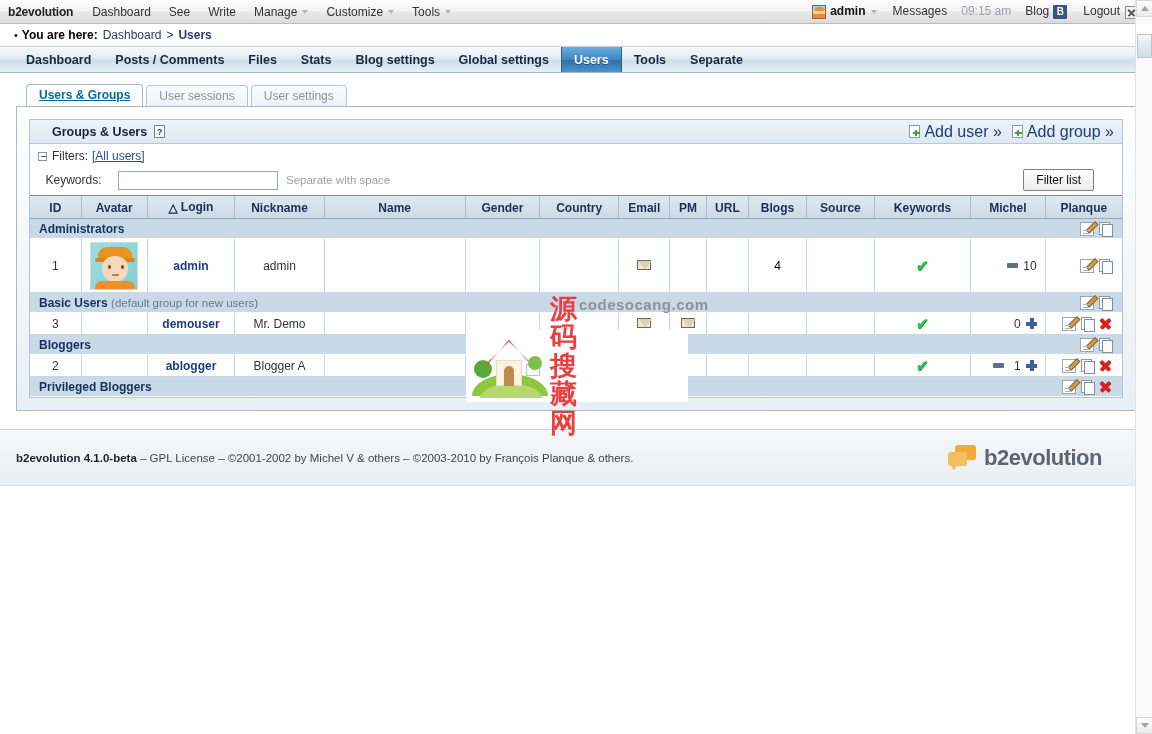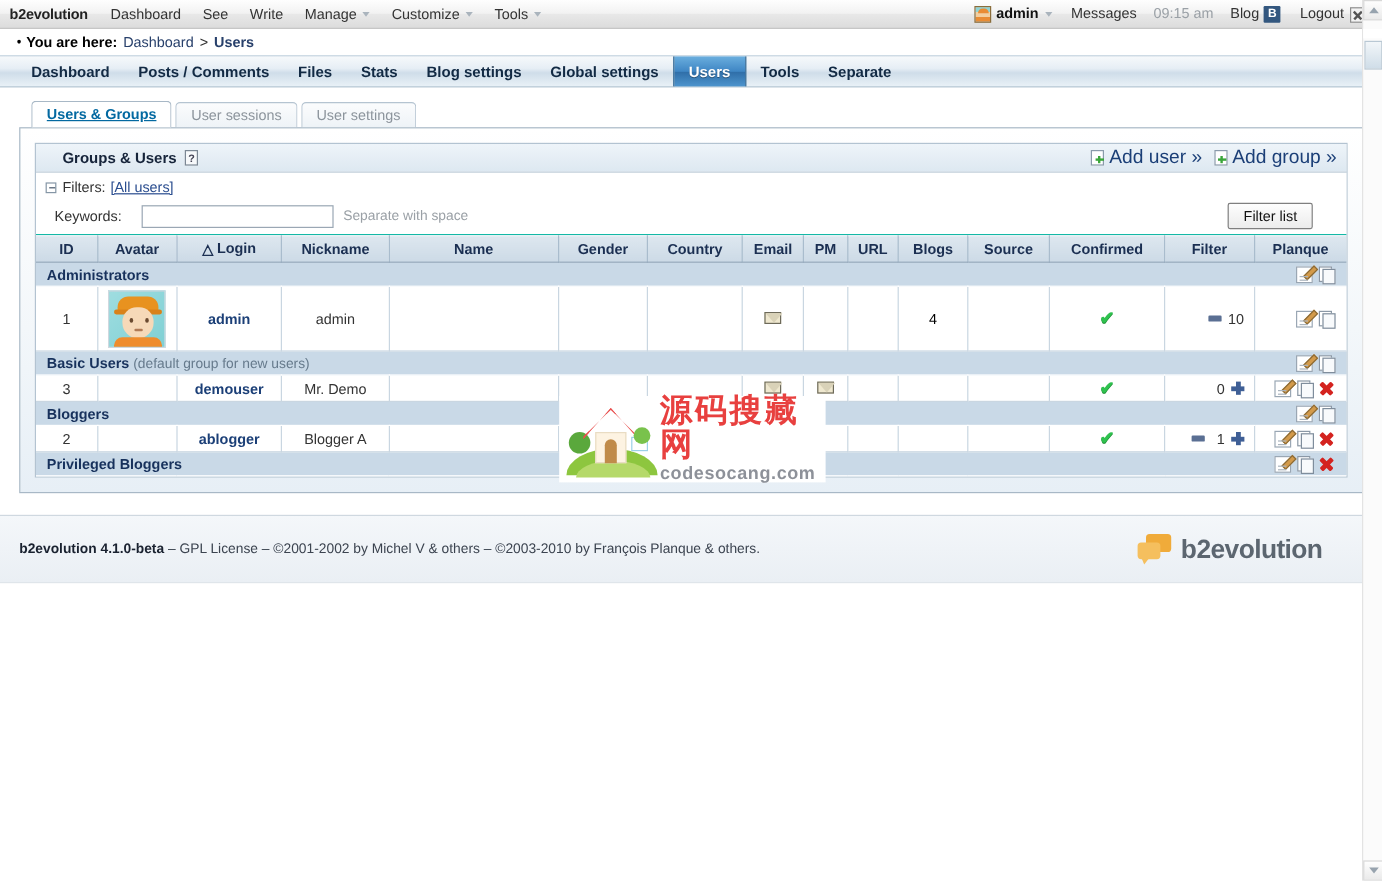--- a/index.html
+++ b/index.html
@@ -244,21 +244,21 @@
   .wm-hill{position:absolute;left:0;bottom:2px;width:76px;height:22px;background:#8dc63f;border-radius:50%/100% 100% 0 0;}
   .wm-hill2{position:absolute;left:8px;bottom:0;width:62px;height:14px;background:#b5d96a;border-radius:50%/100% 100% 0 0;}
   .wm-roof{position:absolute;left:14px;top:6px;width:46px;height:26px;border-top:5px solid #e8504f;
      border-left:5px solid #e8504f;transform:skewX(0deg);clip-path:polygon(0 100%,50% 0,100% 100%,100% 92%,50% 6%,0 92%);
      background:#e8504f;}
   .wm-house{position:absolute;left:24px;top:26px;width:26px;height:26px;background:#fdf3e2;border:1px solid #e9dcc3;}
   .wm-door{position:absolute;left:32px;top:32px;width:10px;height:20px;background:#c08b4a;border-radius:5px 5px 0 0;}
   .wm-tree{position:absolute;left:2px;top:26px;width:18px;height:18px;background:#5aa83c;border-radius:50%;}
   .wm-tree2{position:absolute;left:56px;top:22px;width:14px;height:14px;background:#79c24c;border-radius:50%;}
   .wm-sm{position:absolute;left:54px;top:30px;width:14px;height:12px;background:#fff;border:1px solid #9cd0e8;}
-  .wm-text { display:flex; flex-direction:column; justify-content:center; margin-left:2px;}
+  .wm-text { display:flex; flex-direction:row; justify-content:center; margin-left:2px;}
   .wm-cn { font-size:27px; font-weight:bold; color:#e8403f; letter-spacing:2px; line-height:1.05;
            font-family:"DejaVu Sans", sans-serif;}
   .wm-en { font-size:15px; color:#8d9199; letter-spacing:0.5px; margin-top:1px; font-weight:bold;}
 
   
   #vscroll {
     position:absolute; right:0; top:0; width:17px; height:734px;
     background:#fbfbfb; border-left:1px solid #e3e3e3; z-index:30;
   }
   #vscroll .arrow {
@@ -369,22 +369,22 @@
           </th>
           <th style="width:84px">Nickname</th>
           <th style="width:132px">Name</th>
           <th style="width:70px">Gender</th>
           <th style="width:74px">Country</th>
           <th style="width:48px">Email</th>
           <th style="width:34px">PM</th>
           <th style="width:40px">URL</th>
           <th style="width:54px">Blogs</th>
           <th style="width:64px">Source</th>
-          <th style="width:90px">Confirmed</th>
-          <th style="width:70px">Filter</th>
+          <th style="width:90px">Keywords</th>
+          <th style="width:70px">Michel</th>
           <th style="width:72px">Planque</th>
         </tr>
       </thead>
       <tbody>
 
         <tr class="grouprow">
           <td colspan="14">Administrators</td>
           <td>
             <span class="act-wrap">
               <span class="edit-ico"></span>

